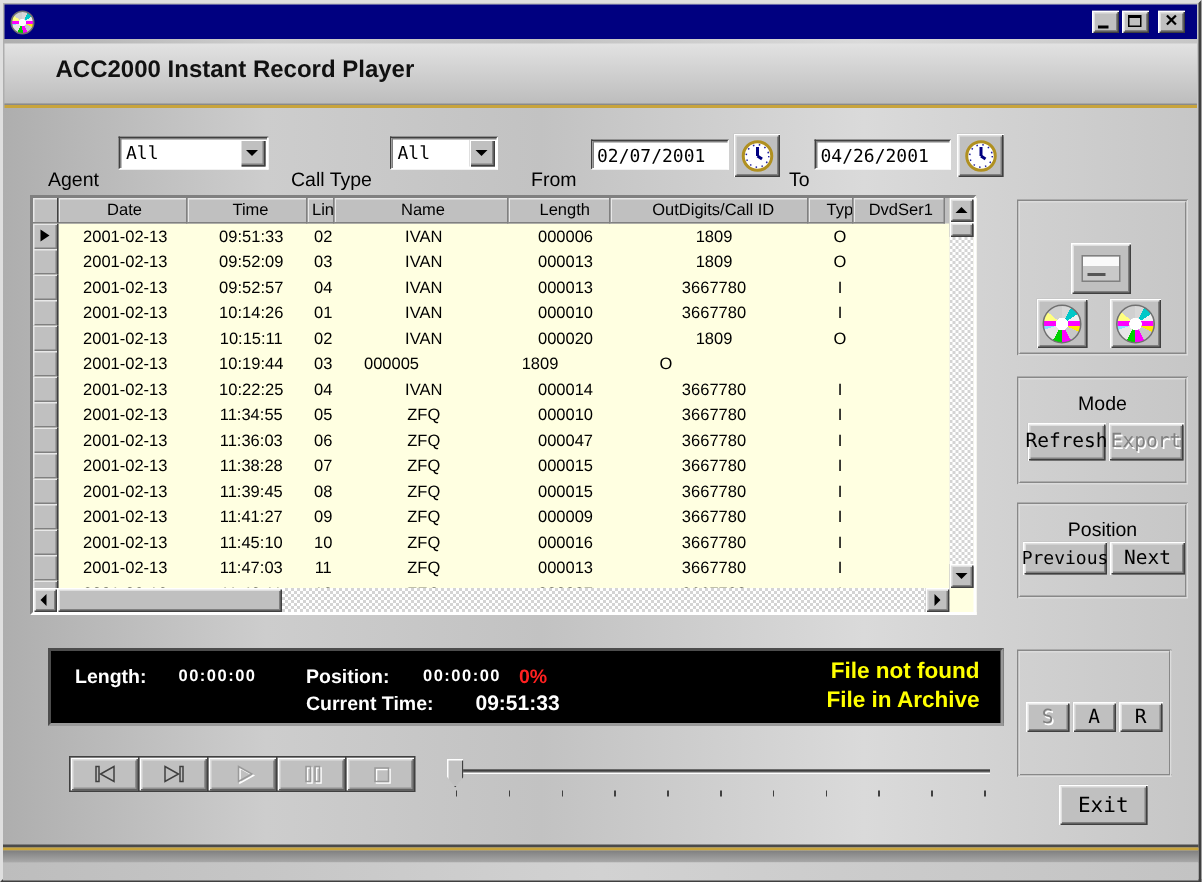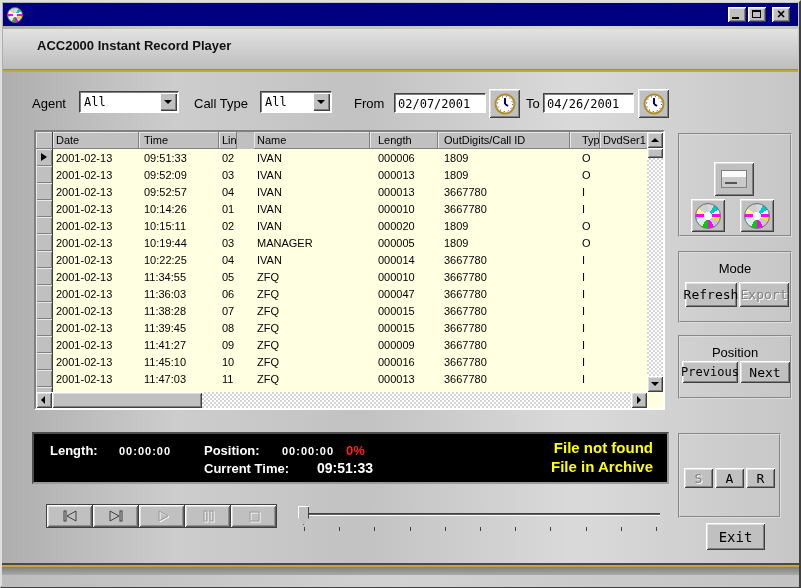--- a/index.html
+++ b/index.html
@@ -28,52 +28,52 @@
     box-shadow:inset 1px 1px 0 #fff, inset -1px -1px 0 #404040, inset 2px 2px 0 #dfdfdf, inset -2px -2px 0 #808080;}
   .win-btn.close{margin-left:4px;}
   .glyph-min{position:absolute;left:4px;bottom:3px;width:7px;height:2px;background:#000;}
   .glyph-max{position:absolute;left:4px;top:3px;width:9px;height:8px;border:1px solid #000;border-top-width:2px;}
   .glyph-close{position:absolute;left:0;top:0;width:100%;height:100%;font:bold 11px "Liberation Sans",sans-serif;text-align:center;line-height:14px;color:#000;}
   
   .headerband{position:absolute;left:1px;top:27px;width:795px;height:41px;
     background:linear-gradient(180deg,#e2e2e2,#bdbdbd);
     border-bottom:1px solid #8a8a8a;}
   .headerband:after{content:"";position:absolute;left:0;bottom:-3px;width:100%;height:2px;background:var(--gold);}
-  .app-title{position:absolute;left:34px;top:9px;font-size:13px;font-weight:bold;color:#111;}
+  .app-title{position:absolute;left:34px;top:9px;font-size:16px;font-weight:bold;color:#111;}
   
   .filters{position:absolute;left:0;top:86px;width:795px;height:32px;font-size:13px;color:#000;}
-  .flabel{position:absolute;top:8px;text-align:right;}
+  .flabel{position:absolute;top:24px;text-align:right;}
   .combo{position:absolute;top:3px;height:22px;background:#fff;
     border-top:1px solid #404040;border-left:1px solid #404040;border-right:1px solid #fff;border-bottom:1px solid #fff;
     box-shadow:inset 1px 1px 0 #808080;display:flex;align-items:center;}
   .combo .val{flex:1;padding-left:4px;font:12px "DejaVu Sans Mono",monospace;}
   .combo .drop{width:17px;height:18px;margin-right:1px;background:#c0c0c0;position:relative;
     box-shadow:inset 1px 1px 0 #fff, inset -1px -1px 0 #404040, inset -2px -2px 0 #808080;}
   .arr-down{position:absolute;left:4px;top:7px;width:0;height:0;border-left:4px solid transparent;border-right:4px solid transparent;border-top:4px solid #000;}
   .datefield{position:absolute;top:5px;height:20px;background:#fff;
     border-top:1px solid #404040;border-left:1px solid #404040;border-right:1px solid #fff;border-bottom:1px solid #fff;
     box-shadow:inset 1px 1px 0 #808080;font:12px "DejaVu Sans Mono",monospace;padding:3px 0 0 3px;}
   .clockbtn{position:absolute;top:1px;width:31px;height:29px;background:#c0c0c0;
     box-shadow:inset 1px 1px 0 #fff, inset -1px -1px 0 #404040, inset 2px 2px 0 #dfdfdf, inset -2px -2px 0 #808080;
     display:flex;align-items:center;justify-content:center;}
   
-  .grid{position:absolute;left:32px;top:128px;width:631px;height:280px;background:var(--table-bg);
-    border-top:2px solid #808080;border-left:2px solid #808080;border-right:2px solid #fff;border-bottom:2px solid #fff;}
+  .grid{position:absolute;left:18px;top:128px;width:631px;height:280px;background:var(--table-bg);
+    border-top:2px solid #808080;border-left:2px solid #808080;border-right:2px solid #fff;border-bottom:2px solid #fff;text-align:center;}
   .grid-inner{position:absolute;left:0;top:0;width:611px;height:276px;overflow:hidden;}
   .grid-header{display:flex;height:17px;background:#c0c0c0;font-size:11px;}
   .hcell{border-right:1px solid #808080;border-bottom:1px solid #808080;
     box-shadow:inset 1px 1px 0 #e8e8e8;padding:2px 0 0 3px;overflow:hidden;white-space:nowrap;}
   .grid-rows{height:243px;overflow:hidden;}
   .grid-row{display:flex;height:17px;font-size:11px;}
   .cell{padding:3px 0 0 3px;overflow:hidden;white-space:nowrap;color:#000;}
   .gutter-cell{width:17px;height:17px;background:#c0c0c0;flex:0 0 17px;position:relative;
     box-shadow:inset 1px 1px 0 #e8e8e8, inset -1px -1px 0 #808080;border-right:1px solid #404040;}
   .marker{position:absolute;left:5px;top:4px;width:0;height:0;border-top:4px solid transparent;border-bottom:4px solid transparent;border-left:6px solid #000;}
   .c0{width:86px;flex:0 0 86px;} .c1{width:80px;flex:0 0 80px;padding-left:5px;}
-  .c2{width:18px;flex:0 0 18px;} .c3{width:116px;flex:0 0 116px;margin-left:17px;}
+  .c2{width:18px;flex:0 0 18px;} .c3{width:116px;flex:0 0 116px;}
   .c4{width:68px;flex:0 0 68px;padding-left:8px;} .c5{width:132px;flex:0 0 132px;padding-left:6px;}
   .c6{width:30px;flex:0 0 30px;padding-left:12px;} .c7{width:61px;flex:0 0 61px;}
   
   .checker{background-image:conic-gradient(#ffffff 25%, #d4d4d4 0 50%, #ffffff 0 75%, #d4d4d4 0);background-size:4px 4px;}
   .vscroll{position:absolute;right:0;top:0;width:16px;height:260px;}
   .hscroll{position:absolute;left:0;bottom:0;width:611px;height:16px;}
   .sbtn{position:absolute;width:16px;height:16px;background:#c0c0c0;
     box-shadow:inset 1px 1px 0 #fff, inset -1px -1px 0 #404040, inset 2px 2px 0 #dfdfdf, inset -2px -2px 0 #808080;}
   .tri-up{position:absolute;left:4px;top:6px;border-left:4px solid transparent;border-right:4px solid transparent;border-bottom:4px solid #000;}
   .tri-down{position:absolute;left:4px;top:6px;border-left:4px solid transparent;border-right:4px solid transparent;border-top:4px solid #000;}
@@ -251,21 +251,20 @@
             <div class="cell c4">000020</div>
             <div class="cell c5">1809</div>
             <div class="cell c6">O</div>
             <div class="cell c7"></div>
           </div>
           <div class="grid-row">
             <div class="gutter-cell"></div>
             <div class="cell c0">2001-02-13</div>
             <div class="cell c1">10:19:44</div>
             <div class="cell c2">03</div>
-            <div class="cell c3">MANAGER</div>
             <div class="cell c4">000005</div>
             <div class="cell c5">1809</div>
             <div class="cell c6">O</div>
             <div class="cell c7"></div>
           </div>
           <div class="grid-row">
             <div class="gutter-cell"></div>
             <div class="cell c0">2001-02-13</div>
             <div class="cell c1">10:22:25</div>
             <div class="cell c2">04</div>

